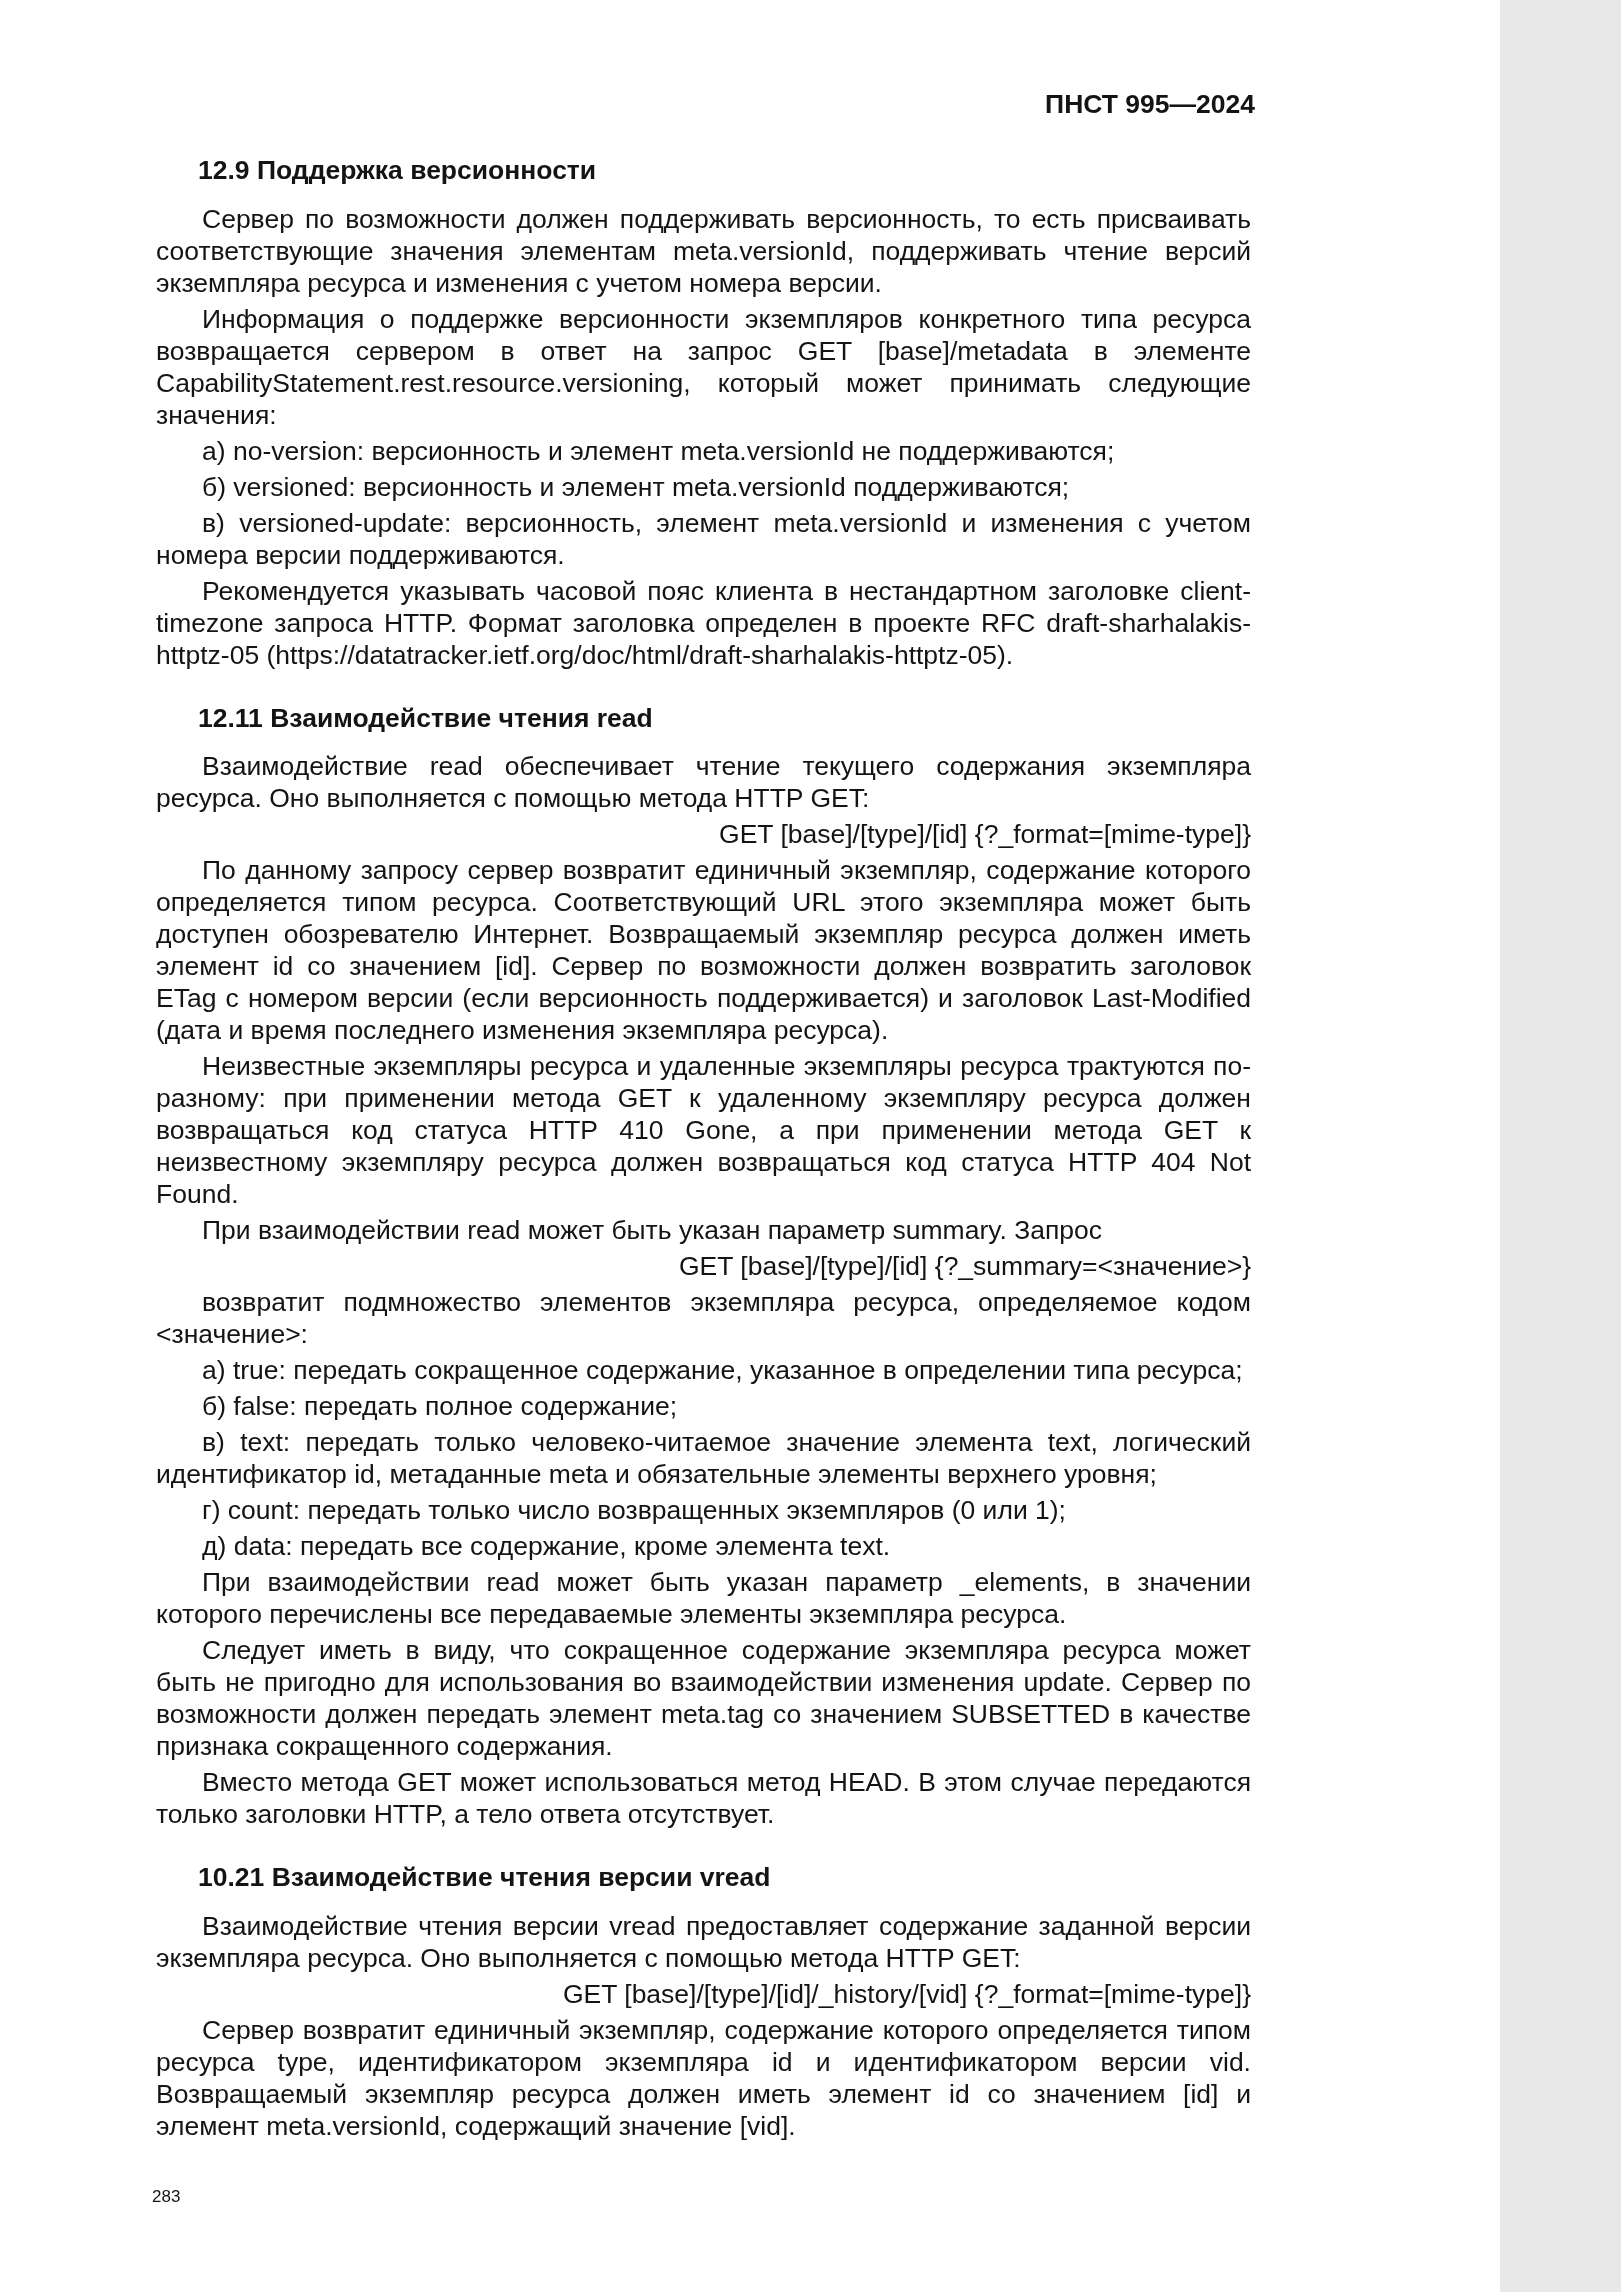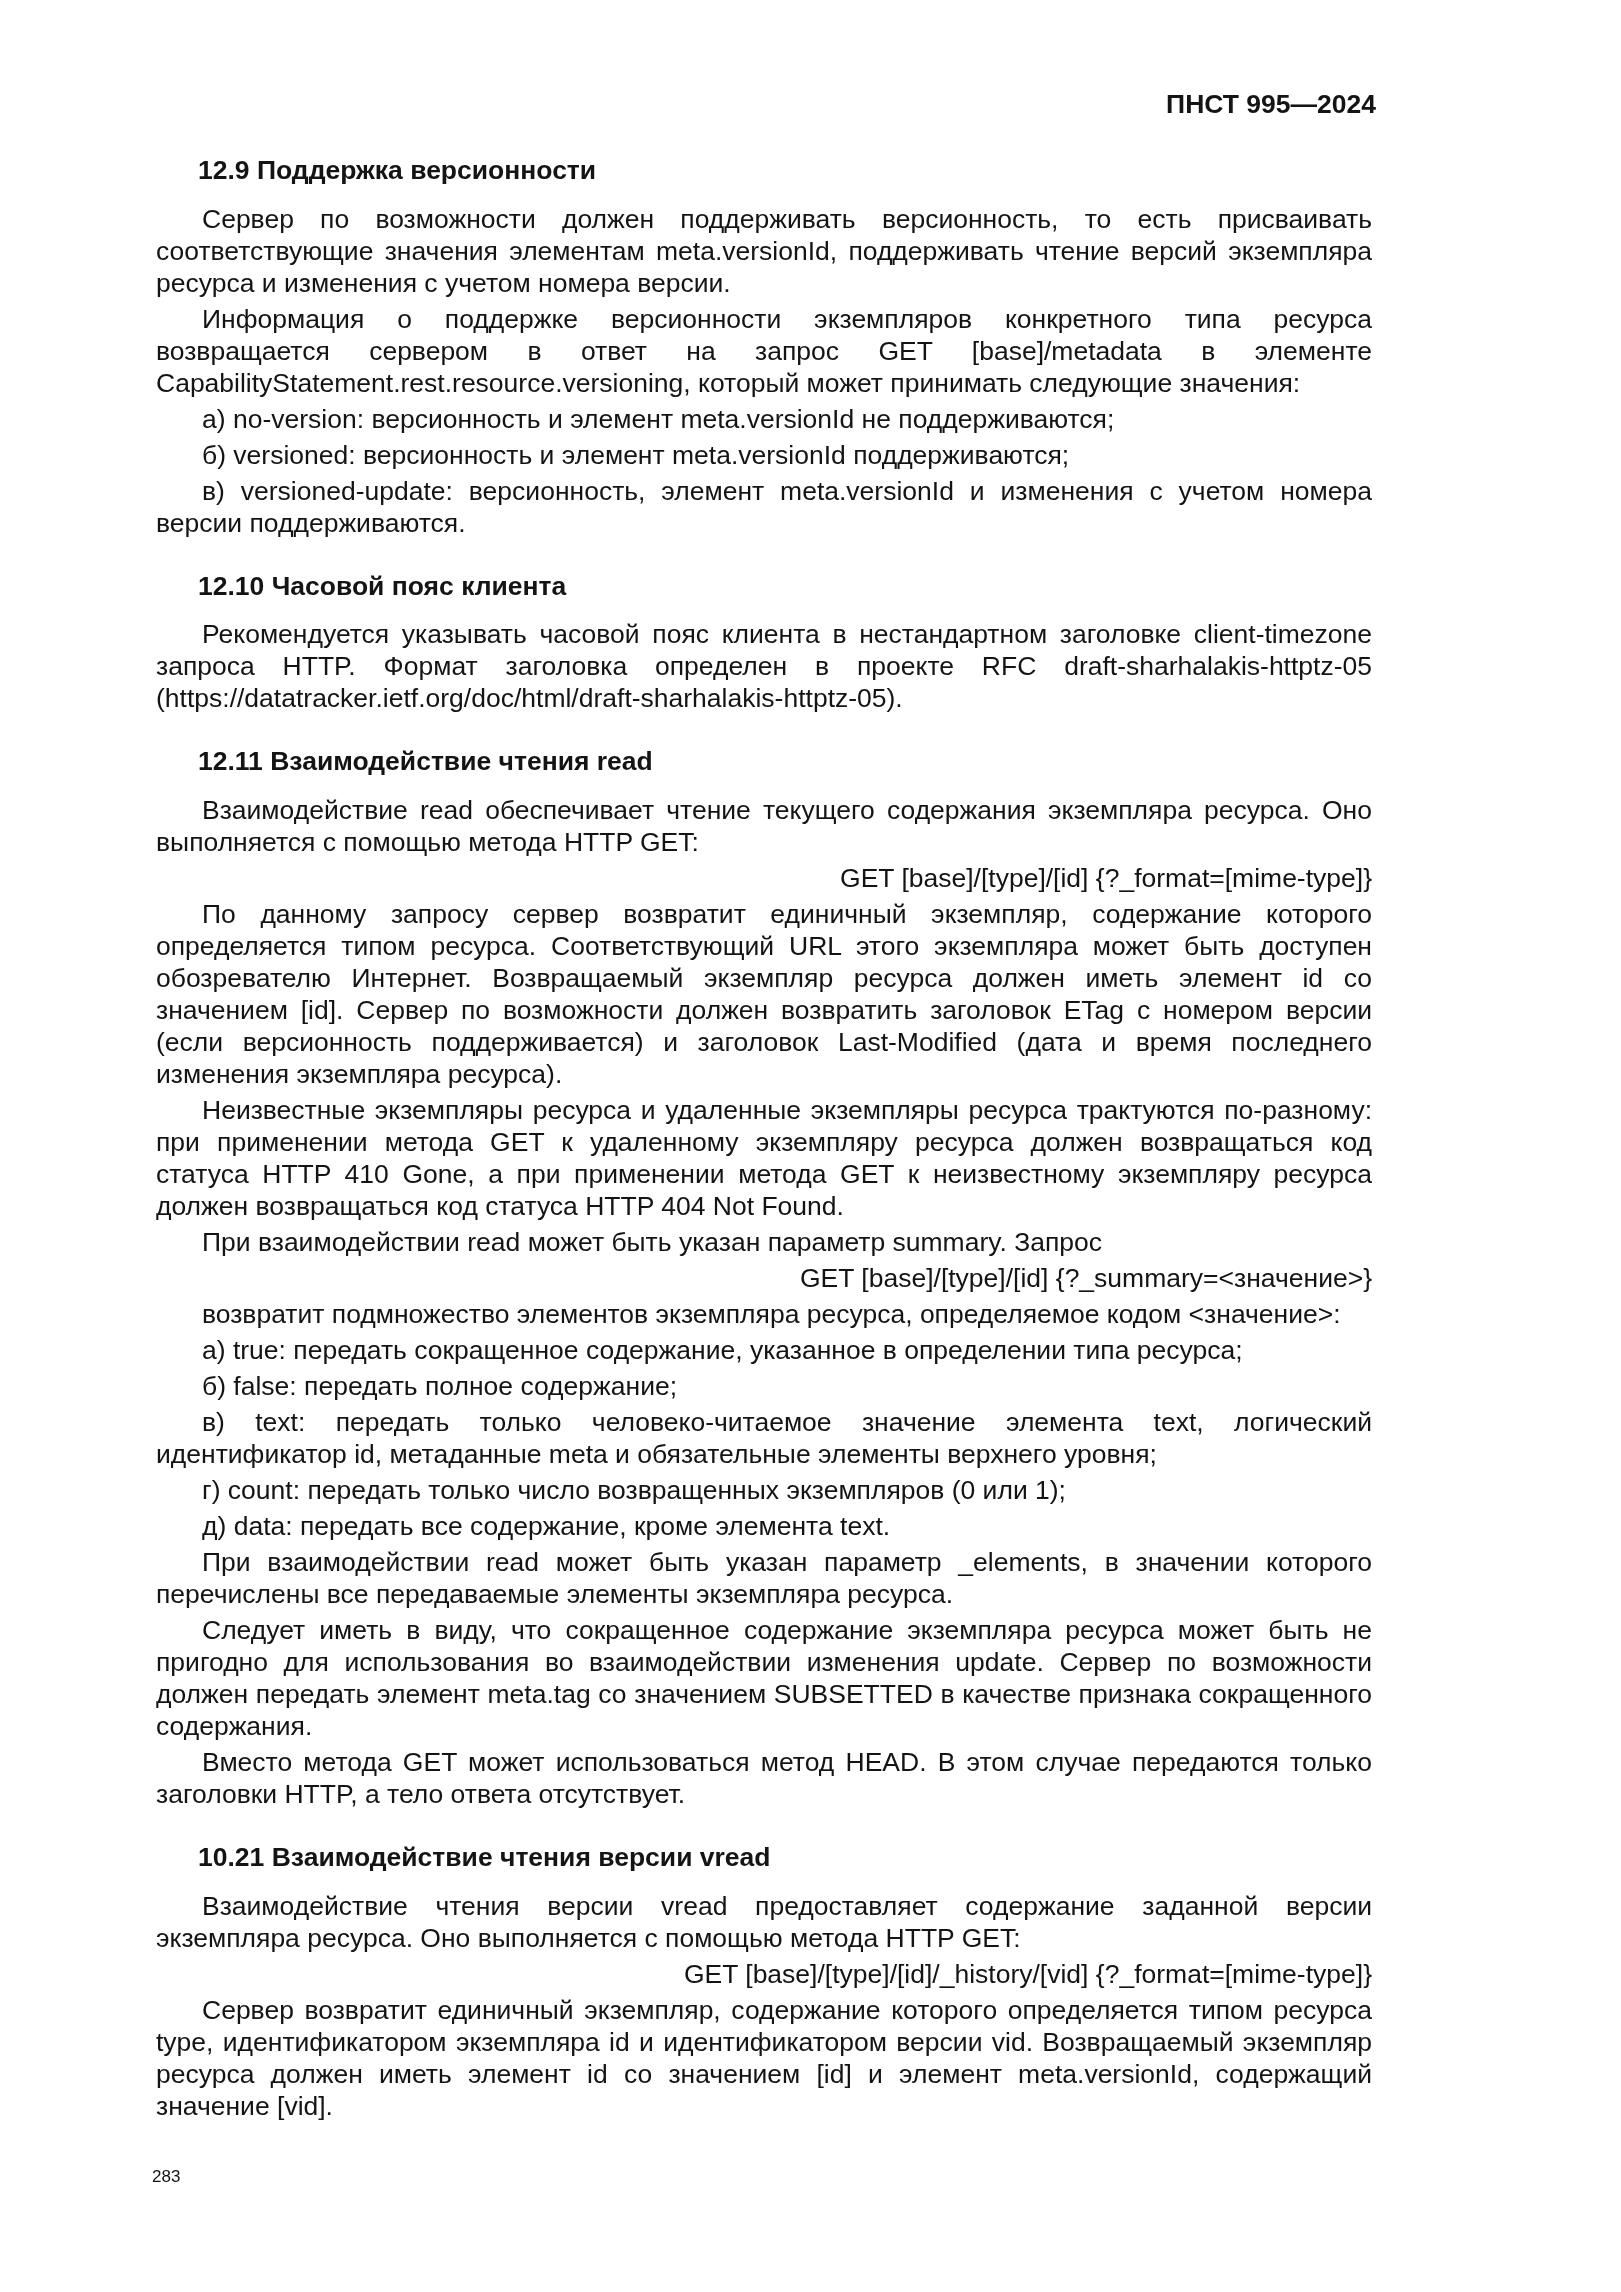--- a/index.html
+++ b/index.html
@@ -6,21 +6,21 @@
     margin: 0;
     padding: 0;
     background: #e8e8e8;
   }
   body {
     width: 1621px;
   }
   .page {
     position: relative;
     box-sizing: border-box;
-    width: 1621px;
+    width: 1500px;
     height: 2293px;
     background: #ffffff;
     color: #141414;
     font-family: "Liberation Sans", "DejaVu Sans", sans-serif;
     padding: 90px 245px 0 152px;
     overflow: hidden;
   }
   .page-header {
     text-align: right;
     font-weight: 700;
@@ -67,21 +67,20 @@
   <main class="content" id="content">
       <section>
         <h2 class="sec-heading">12.9 Поддержка версионности</h2>
         <p class="para">Сервер по возможности должен поддерживать версионность, то есть присваивать соответствующие значения элементам meta.versionId, поддерживать чтение версий экземпляра ресурса и изменения с учетом номера версии.</p>
         <p class="para">Информация о поддержке версионности экземпляров конкретного типа ресурса возвращается сервером в ответ на запрос GET [base]/metadata в элементе CapabilityStatement.rest.resource.versioning, который может принимать следующие значения:</p>
         <p class="para">а) no-version: версионность и элемент meta.versionId не поддерживаются;</p>
         <p class="para">б) versioned: версионность и элемент meta.versionId поддерживаются;</p>
         <p class="para">в) versioned-update: версионность, элемент meta.versionId и изменения с учетом номера версии поддерживаются.</p>
       </section>
       <section>
-        <h2 class="sec-heading">12.10 Часовой пояс клиента</h2>
         <p class="para">Рекомендуется указывать часовой пояс клиента в нестандартном заголовке client-timezone запроса HTTP. Формат заголовка определен в проекте RFC draft-sharhalakis-httptz-05 (https://datatracker.ietf.org/doc/html/draft-sharhalakis-httptz-05).</p>
       </section>
       <section>
         <h2 class="sec-heading">12.11 Взаимодействие чтения read</h2>
         <p class="para">Взаимодействие read обеспечивает чтение текущего содержания экземпляра ресурса. Оно выполняется с помощью метода HTTP GET:</p>
         <p class="para code-line">GET [base]/[type]/[id] {?_format=[mime-type]}</p>
         <p class="para">По данному запросу сервер возвратит единичный экземпляр, содержание которого определяется типом ресурса. Соответствующий URL этого экземпляра может быть доступен обозревателю Интернет. Возвращаемый экземпляр ресурса должен иметь элемент id со значением [id]. Сервер по возможности должен возвратить заголовок ETag с номером версии (если версионность поддерживается) и заголовок Last-Modified (дата и время последнего изменения экземпляра ресурса).</p>
         <p class="para">Неизвестные экземпляры ресурса и удаленные экземпляры ресурса трактуются по-разному: при применении метода GET к удаленному экземпляру ресурса должен возвращаться код статуса HTTP 410 Gone, а при применении метода GET к неизвестному экземпляру ресурса должен возвращаться код статуса HTTP 404 Not Found.</p>
         <p class="para">При взаимодействии read может быть указан параметр summary. Запрос</p>
         <p class="para code-line">GET [base]/[type]/[id] {?_summary=&lt;значение&gt;}</p>

